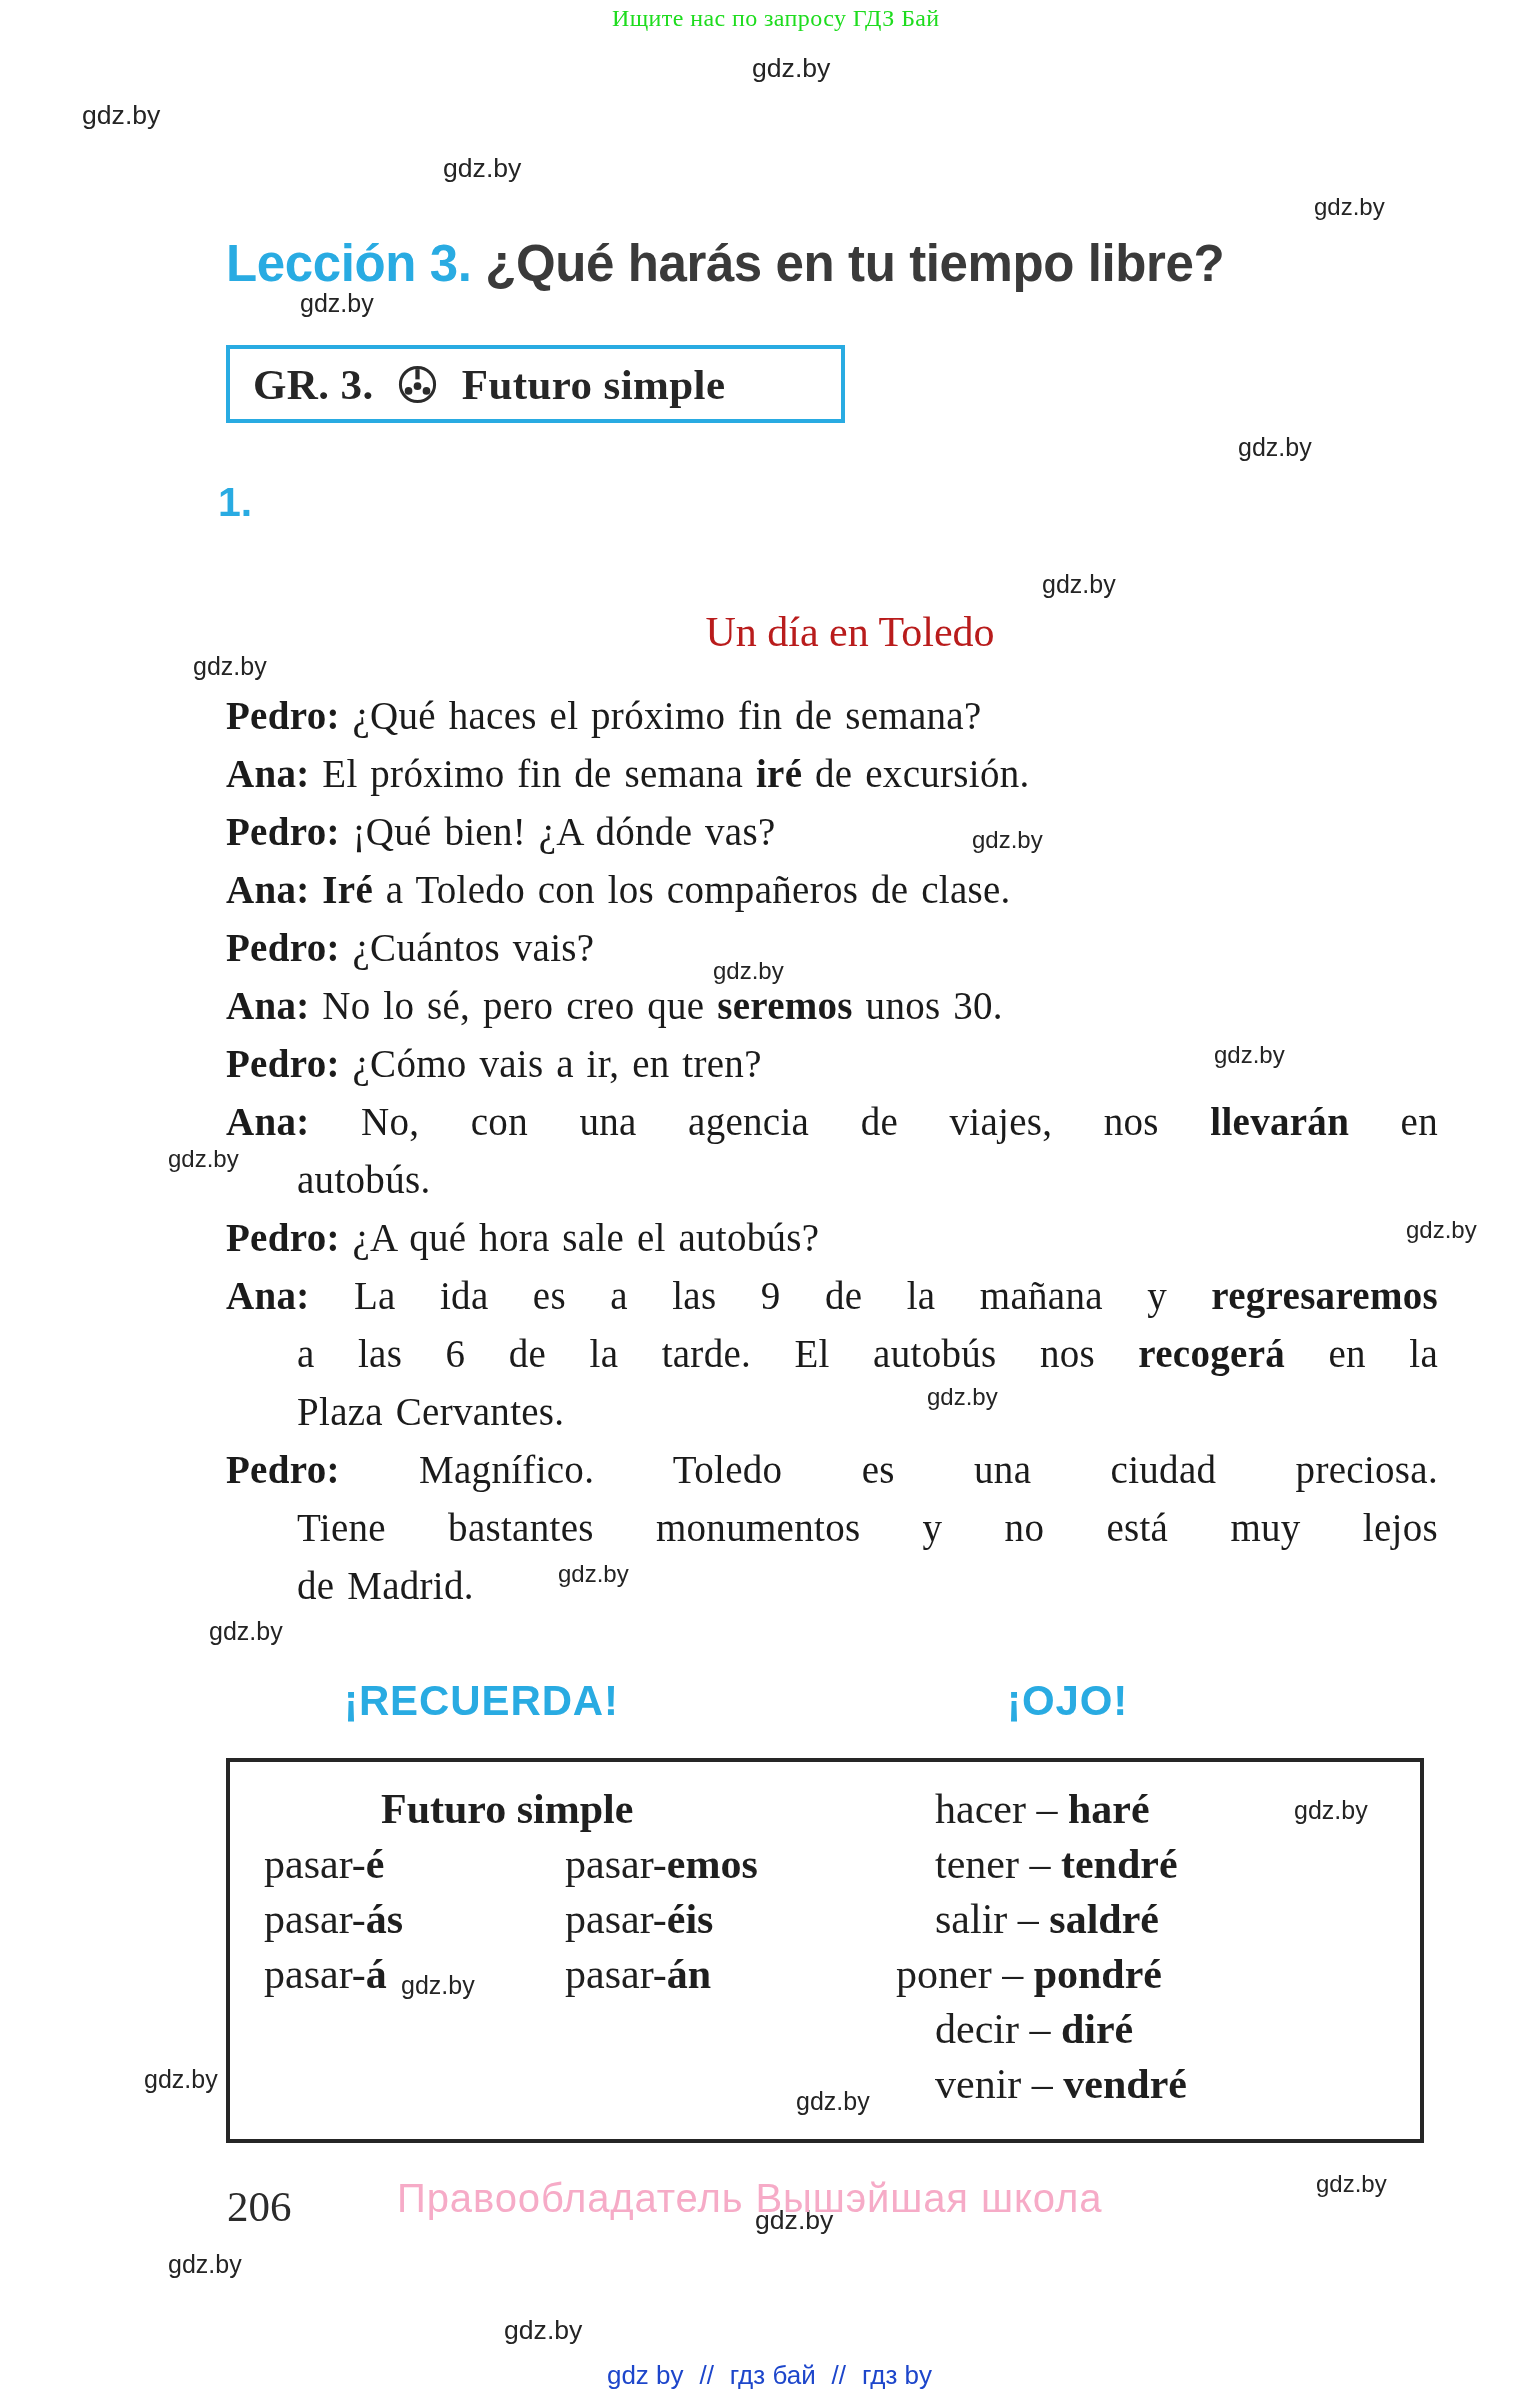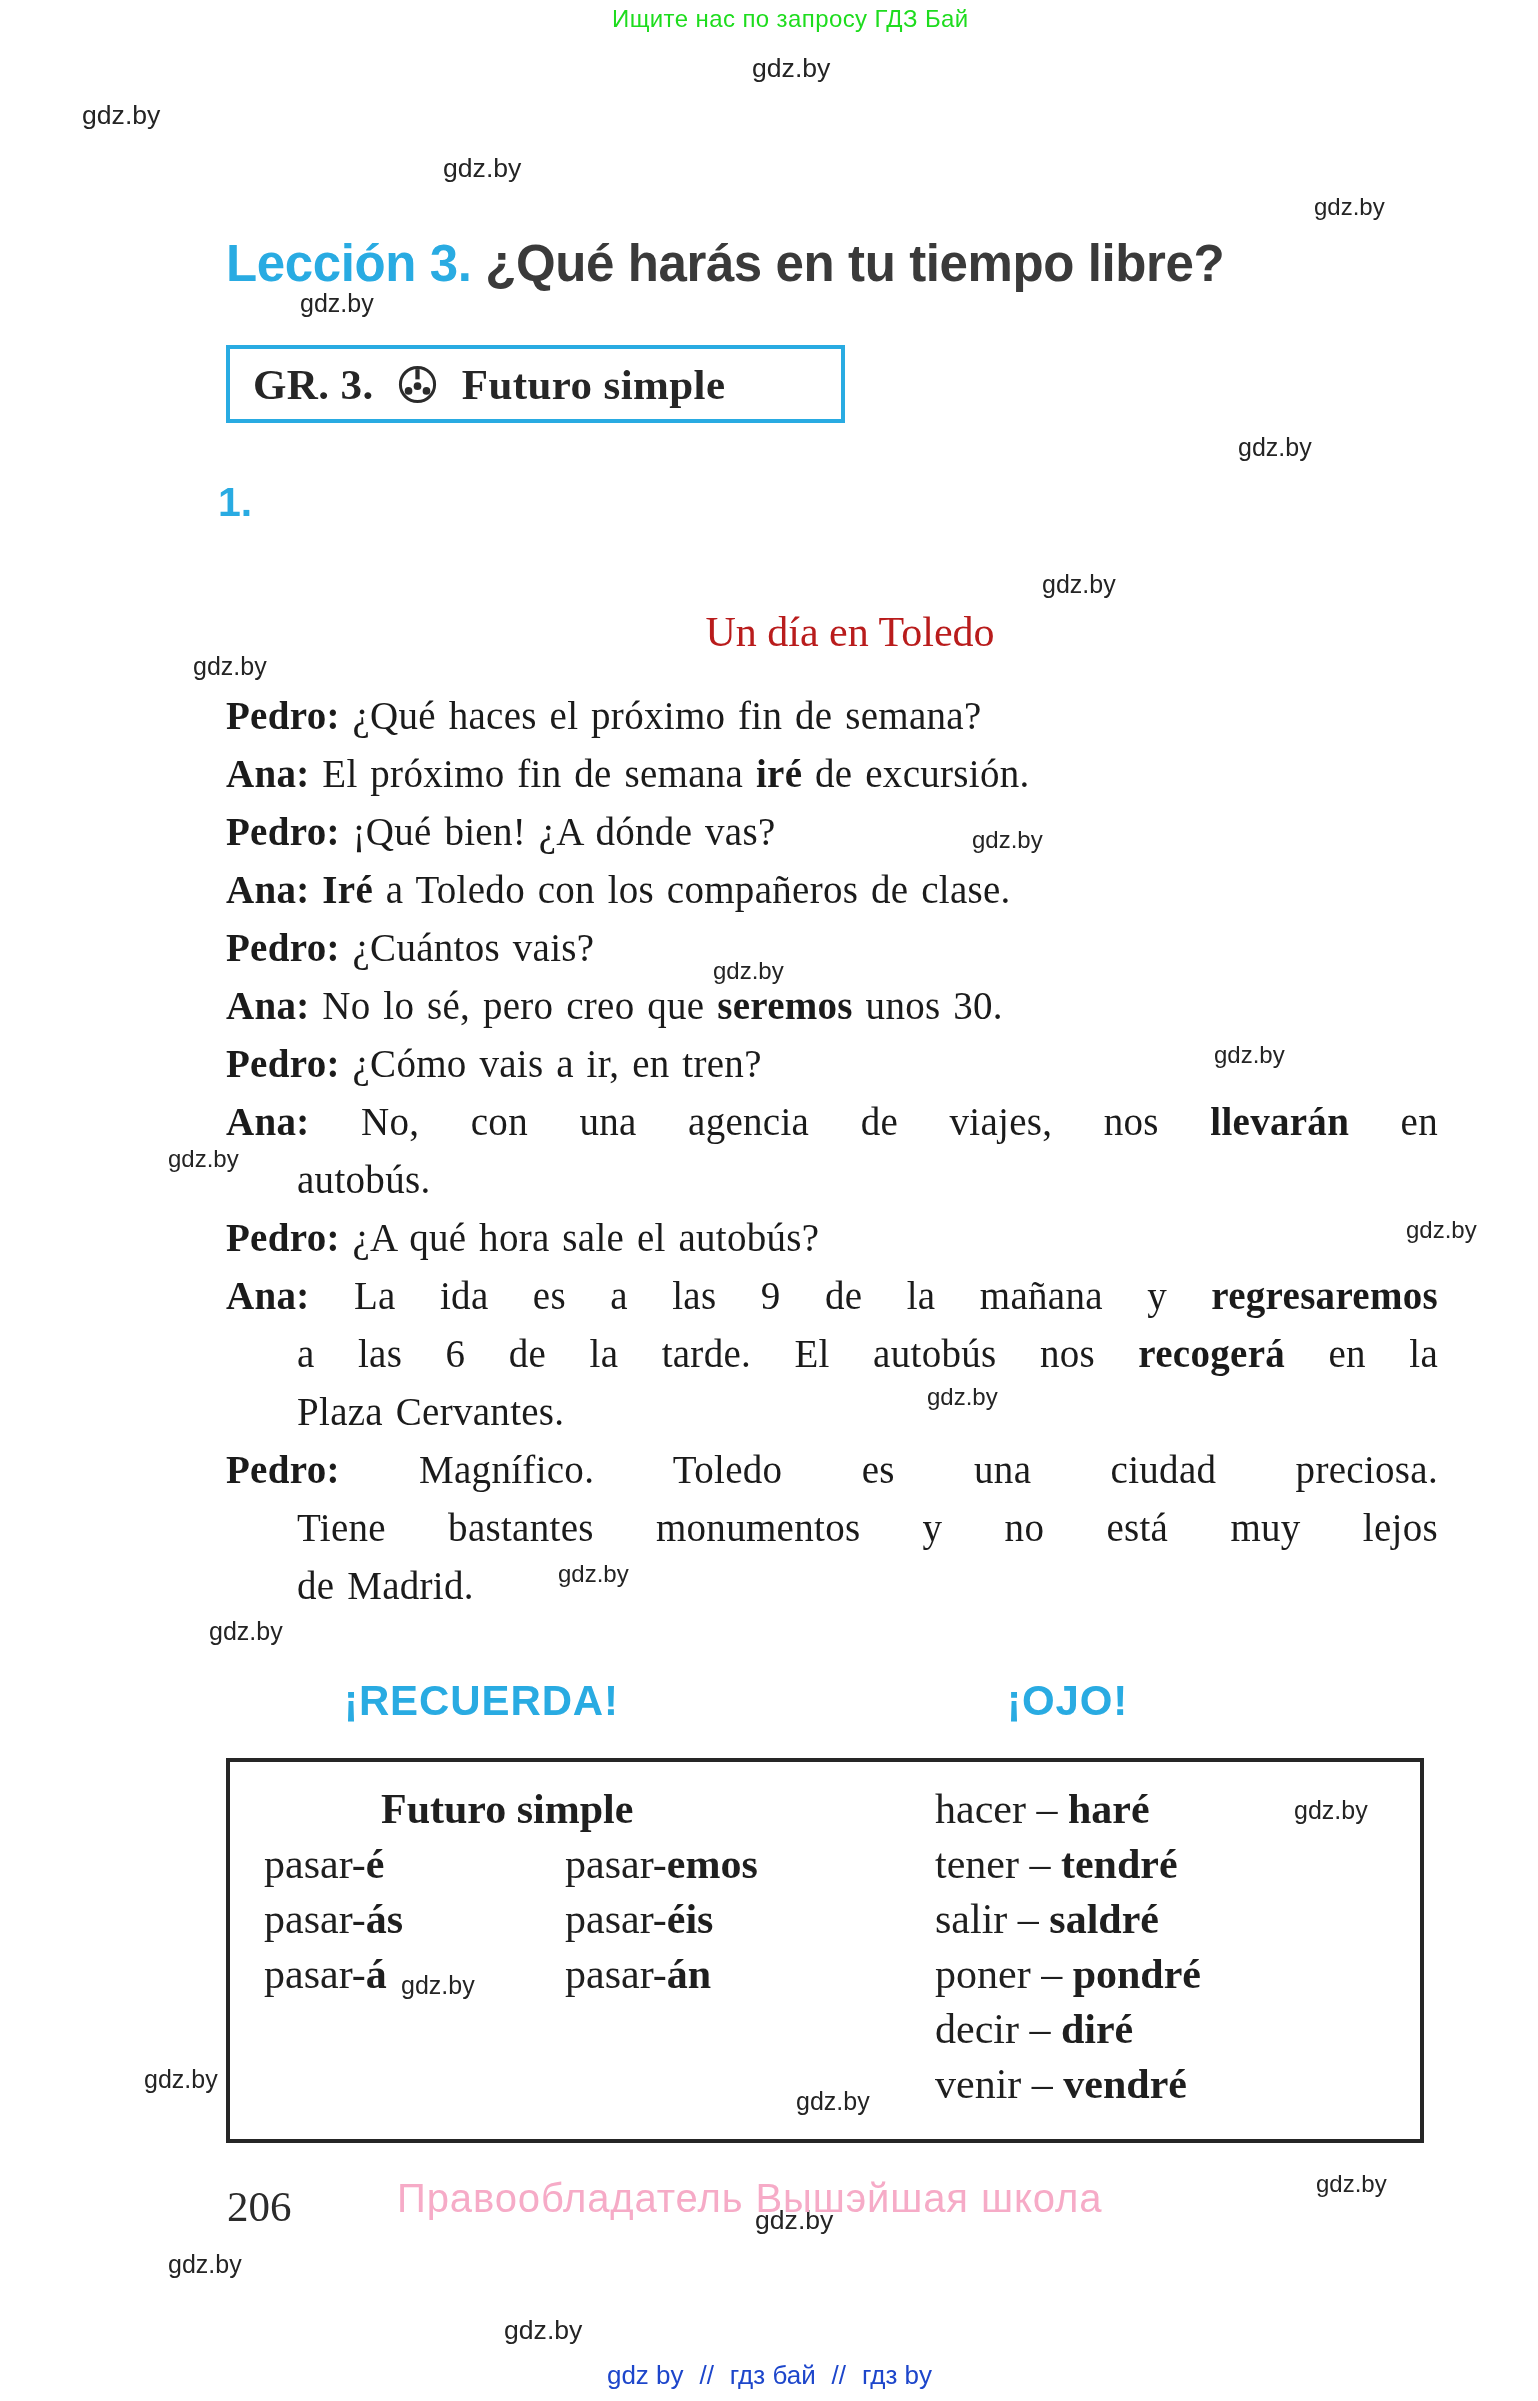--- a/index.html
+++ b/index.html
@@ -7,21 +7,21 @@
     position:relative;width:1539px;height:2401px;background:#ffffff;
     overflow:hidden;font-family:"Liberation Sans","DejaVu Sans",sans-serif;
   }
   
   .wm{
     position:absolute;color:#242424;font-family:"Liberation Sans","DejaVu Sans",sans-serif;
     font-weight:400;white-space:nowrap;
   }
   .promo{
     position:absolute;left:612px;top:5.3px;font-size:24px;color:#1edc1e;
-    letter-spacing:0.4px;white-space:nowrap;
+    letter-spacing:0.4px;white-space:nowrap;font-family:Liberation Serif, serif;
   }
   
   .title{
     position:absolute;left:226px;top:234px;font-size:51px;font-weight:700;
     white-space:nowrap;color:#3a3a3a;letter-spacing:-0.4px;
   }
   .title .accent{color:#29abe2;margin-top:8px;}
   
   .gr-box{
     position:absolute;left:226px;top:345px;width:619px;height:78px;
@@ -169,21 +169,21 @@
     <div class="cell" style="left:34px;top:78px"><span>pasar-</span><span class="b">é</span></div>
     <div class="cell" style="left:34px;top:133px"><span>pasar-</span><span class="b">ás</span></div>
     <div class="cell" style="left:34px;top:188px"><span>pasar-</span><span class="b">á</span></div>
     <div class="cell" style="left:335px;top:78px"><span>pasar-</span><span class="b">emos</span></div>
     <div class="cell" style="left:335px;top:133px"><span>pasar-</span><span class="b">éis</span></div>
     <div class="cell" style="left:335px;top:188px"><span>pasar-</span><span class="b">án</span></div>
 
     <div class="cell" style="left:705px;top:23px"><span>hacer – </span><span class="b">haré</span></div>
     <div class="cell" style="left:705px;top:78px"><span>tener – </span><span class="b">tendré</span></div>
     <div class="cell" style="left:705px;top:133px"><span>salir – </span><span class="b">saldré</span></div>
-    <div class="cell" style="left:705px;top:188px"><span>poner – </span><span class="b">pondré</span></div>
+    <div class="cell" style="left:666px;top:188px"><span>poner – </span><span class="b">pondré</span></div>
     <div class="cell" style="left:705px;top:243px"><span>decir – </span><span class="b">diré</span></div>
     <div class="cell" style="left:705px;top:298px"><span>venir – </span><span class="b">vendré</span></div>
   </div>
 
   <div class="pageno">206</div>
   <div class="copyright">Правообладатель Вышэйшая школа</div>
 
   <div class="links">
     <span class="lnk">gdz by</span><span class="sep">//</span><span class="lnk">гдз бай</span><span class="sep">//</span><span class="lnk">гдз by</span>
   </div>

